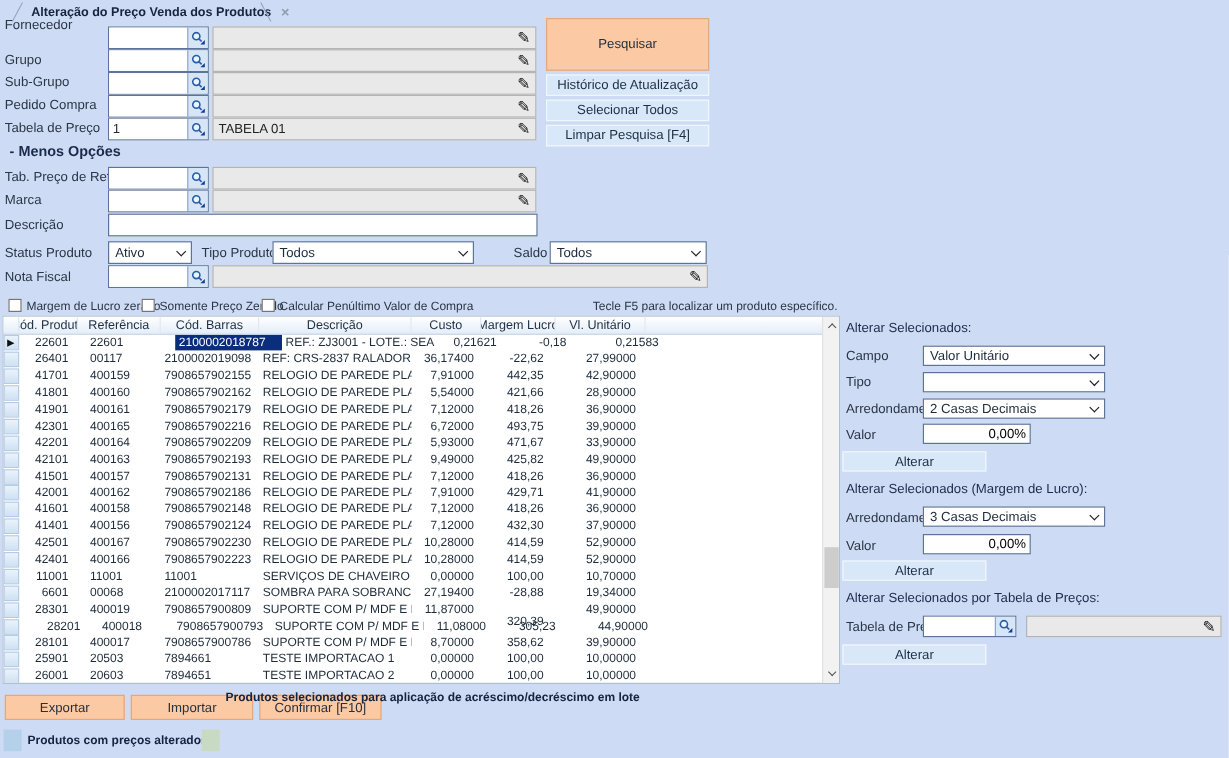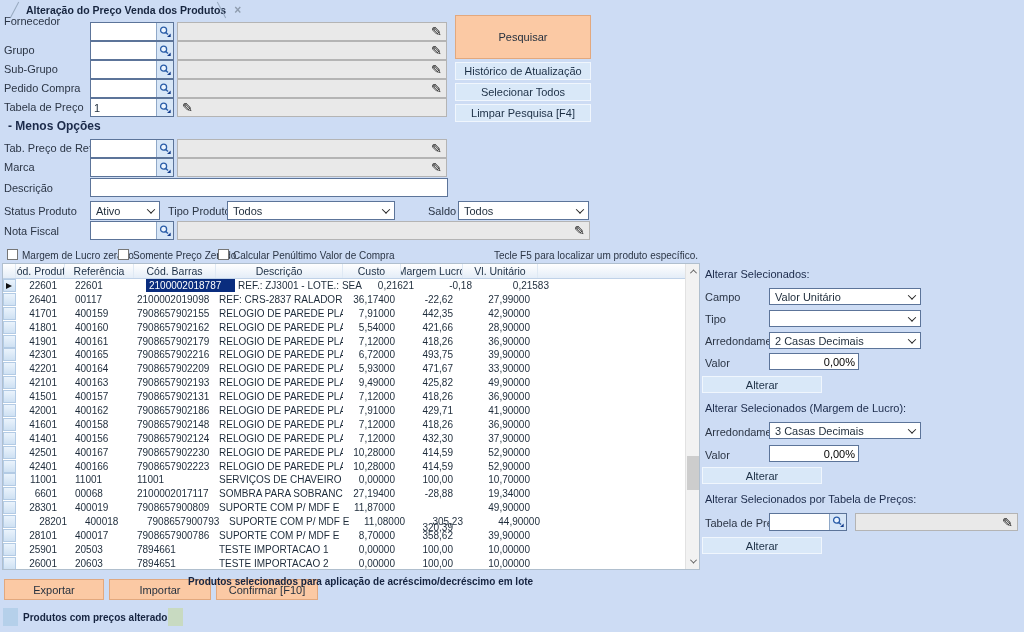--- a/index.html
+++ b/index.html
@@ -45,21 +45,21 @@
   .cb-label { position:absolute; font-size:10px; color:#2b3545; white-space:nowrap; }
   .hint { position:absolute; left:440px; top:250px; width:258px; text-align:right; font-size:10px; color:#2b3545; }
 
   
   .grid { position:absolute; left:2px; top:263px; width:698px; height:307px; background:#fff; border:1px solid #b0bfce; }
   .grid-header { position:absolute; left:0; top:0; right:14px; height:15px; display:flex; background:linear-gradient(#ffffff,#e4edf8); border-bottom:1px solid #c0d2e8; }
   .gh-cell { font-size:10.5px; color:#1c2f45; display:flex; align-items:center; justify-content:center; border-right:1px solid #dfe9f4; overflow:hidden; white-space:nowrap; }
   .gh-ind { width:13px; border-right:1px solid #dfe9f4; }
   .gh-fill { flex:1; border-right:none; }
   .grid-body { position:absolute; left:0; top:15px; right:14px; bottom:0; overflow:hidden; }
-  .grow { display:flex; height:13.9px; align-items:flex-start; }
+  .grow { display:flex; height:13.9px; align-items:center; }
   .gind { width:13px; height:13px; background:linear-gradient(#eaf3fc,#cfe1f3); border:1px solid #b3cbe5; display:flex; align-items:center; }
   .cur-arrow { width:0; height:0; border-left:6px solid #101010; border-top:3.5px solid transparent; border-bottom:3.5px solid transparent; margin-left:2px; }
   .gcell { font-size:10px; color:#1d2b3a; overflow:hidden; white-space:nowrap; height:13px; line-height:13px; }
   .gcell.ar { text-align:right; }
   .gcell.sel { background:#0a2d7e; color:#fff; }
 
   .vscroll { position:absolute; right:0; top:0; width:14px; height:100%; background:#f2f2f2; border-left:1px solid #e2e2e2; }
   .sb-btn { position:absolute; left:0; width:14px; height:15px; display:flex; align-items:center; justify-content:center; cursor:pointer; }
   .sb-chev { width:5px; height:5px; border-right:1.3px solid #5a5a5a; border-bottom:1.3px solid #5a5a5a; }
   .sb-up { top:0; } .sb-up .sb-chev { transform:rotate(-135deg) translate(-1px,-1px); }
@@ -152,20 +152,21 @@
     <input value="1" style="">
     <div class="mag-btn">
         <svg width="12" height="12" viewBox="0 0 12 12">
           <circle cx="4.6" cy="4.2" r="3" fill="#eaf4ff" stroke="#2a5da8" stroke-width="1.3"></circle>
           <line x1="6.8" y1="6.4" x2="9" y2="8.6" stroke="#2a5da8" stroke-width="1.4"></line>
           <path d="M8 11 L11.7 11 L11.7 7.4 Z" fill="#123c8c"></path>
         </svg>
       </div>
   </div>
   <div class="grayfield" style="left:177px;top:98px;width:270px">
+    <span class="gval">TABELA 01</span>
     <span class="pencil">✎</span>
   </div>
 
   <div class="btn-peach" style="left:455px;top:15px;width:136px;height:44px">Pesquisar</div>
   <div class="btn-blue" style="left:455px;top:62px;width:136px;height:18px">Histórico de Atualização</div>
   <div class="btn-blue" style="left:455px;top:83px;width:136px;height:18px">Selecionar Todos</div>
   <div class="btn-blue" style="left:455px;top:104px;width:136px;height:18px">Limpar Pesquisa [F4]</div>
 
   <div class="group-title" style="left:8px;top:119px">- Menos Opções</div>
 

